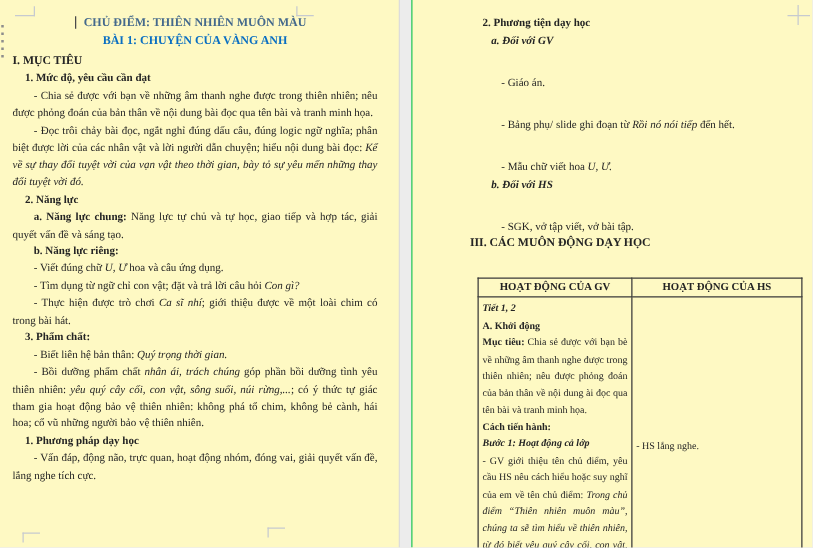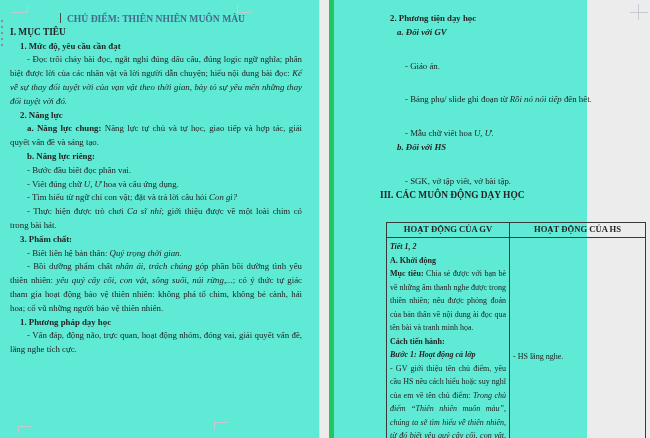--- a/index.html
+++ b/index.html
@@ -1,22 +1,22 @@
 <!DOCTYPE html>
 <html><head>
 <meta charset="utf-8">
 <style>
   * { margin:0; padding:0; box-sizing:border-box; }
   html,body { width:650px; height:438px; overflow:hidden; }
   body { background:#ececec; font-family:"Liberation Serif","DejaVu Serif",serif; color:#242424; }
   #stage { position:relative; width:650px; height:438px; }
 
-  .page { position:absolute; top:0; height:438px; background:#5eead4; }
+  .page { position:absolute; top:0; height:438px; background:#fef9c3; }
   #page-left  { left:0; width:320px; border-right:1px solid #dcdcdc; }
-  #page-right { left:329px; width:258px; border-left:5px solid #22c55e; }
+  #page-right { left:329px; width:321px; border-left:1px solid #22c55e; }
 
   .textblock { position:absolute; font-size:8.8px; line-height:13.8px; }
   #left-text  { left:10px; top:12px; width:292px; }
   #right-text { left:46px; top:12px; width:265px; }
 
   p { font-size:8.8px; line-height:13.8px; }
   .t1 { text-align:center; font-weight:bold; font-size:9.6px; }
   .t2 { text-align:center; font-weight:bold; font-size:9.6px; margin-bottom:3px; }
   .h1 { font-weight:bold; font-size:9.4px; }
   .h2 { font-weight:bold; padding-left:10px; }
@@ -57,29 +57,30 @@
   #caret { position:absolute; left:60px; top:13px; width:1px; height:10px; background:#4a4a4a; }
 </style>
 </head>
 <body>
 
 <div id="stage">
 
   <div class="page" id="page-left">
     <div class="textblock" id="left-text">
       <p class="t1" style="color: rgb(68, 105, 140);">CHỦ ĐIỂM: THIÊN NHIÊN MUÔN MÀU</p>
+      <p class="t2" style="color: rgb(10, 111, 194);">BÀI 1: CHUYỆN CỦA VÀNG ANH</p>
       <p class="h1">I. MỤC TIÊU</p>
       <p class="h2">1. Mức độ, yêu cầu cần đạt</p>
+      <p class="p-body"><span>- Chia sẻ được với bạn về những âm thanh nghe được trong thiên nhiên; nêu được phỏng đoán của bản thân về nội dung bài đọc qua tên bài và tranh minh họa.</span></p>
       <p class="p-body"><span>- Đọc trôi chảy bài đọc, ngắt nghỉ đúng dấu câu, đúng logic ngữ nghĩa; phân biệt được lời của các nhân vật và lời người dẫn chuyện; hiểu nội dung bài đọc: </span><span class="r-i">Kể về sự thay đổi tuyệt vời của vạn vật theo thời gian, bày tỏ sự yêu mến những thay đổi tuyệt vời đó.</span></p>
       <p class="h2">2. Năng lực</p>
       <p class="p-body"><span class="r-b">a. Năng lực chung: </span><span>Năng lực tự chủ và tự học, giao tiếp và hợp tác, giải quyết vấn đề và sáng tạo.</span></p>
       <p class="p-body"><span class="r-b">b. Năng lực riêng:</span></p>
-      <p class="p-body"><span>- Bước đầu biết đọc phân vai.</span></p>
       <p class="p-body"><span>- Viết đúng chữ </span><span class="r-i">U, Ư</span><span> hoa và câu ứng dụng.</span></p>
-      <p class="p-body"><span>- Tìm hiểu từ ngữ chỉ con vật; đặt và trả lời câu hỏi </span><span class="r-i">Con gì?</span></p>
+      <p class="p-body"><span>- Tìm dụng từ ngữ chỉ con vật; đặt và trả lời câu hỏi </span><span class="r-i">Con gì?</span></p>
       <p class="p-body"><span>- Thực hiện được trò chơi </span><span class="r-i">Ca sĩ nhí</span><span>; giới thiệu được về một loài chim có trong bài hát.</span></p>
       <p class="h2">3. Phẩm chất:</p>
       <p class="p-body"><span>- Biết liên hệ bản thân: </span><span class="r-i">Quý trọng thời gian.</span></p>
       <p class="p-body"><span>- Bồi dưỡng phẩm chất </span><span class="r-i">nhân ái, trách chúng</span><span> góp phần bồi dưỡng tình yêu thiên nhiên: </span><span class="r-i">yêu quý cây cối, con vật, sông suối, núi rừng,...</span><span>; có ý thức tự giác tham gia hoạt động bảo vệ thiên nhiên: không phá tổ chim, không bẻ cành, hái hoa; cổ vũ những người bảo vệ thiên nhiên.</span></p>
       <p class="h2">1. Phương pháp dạy học</p>
       <p class="p-body"><span>- Vấn đáp, động não, trực quan, hoạt động nhóm, đóng vai, giải quyết vấn đề, lắng nghe tích cực.</span></p>
     </div>
   </div>
 
   <div class="page" id="page-right">

